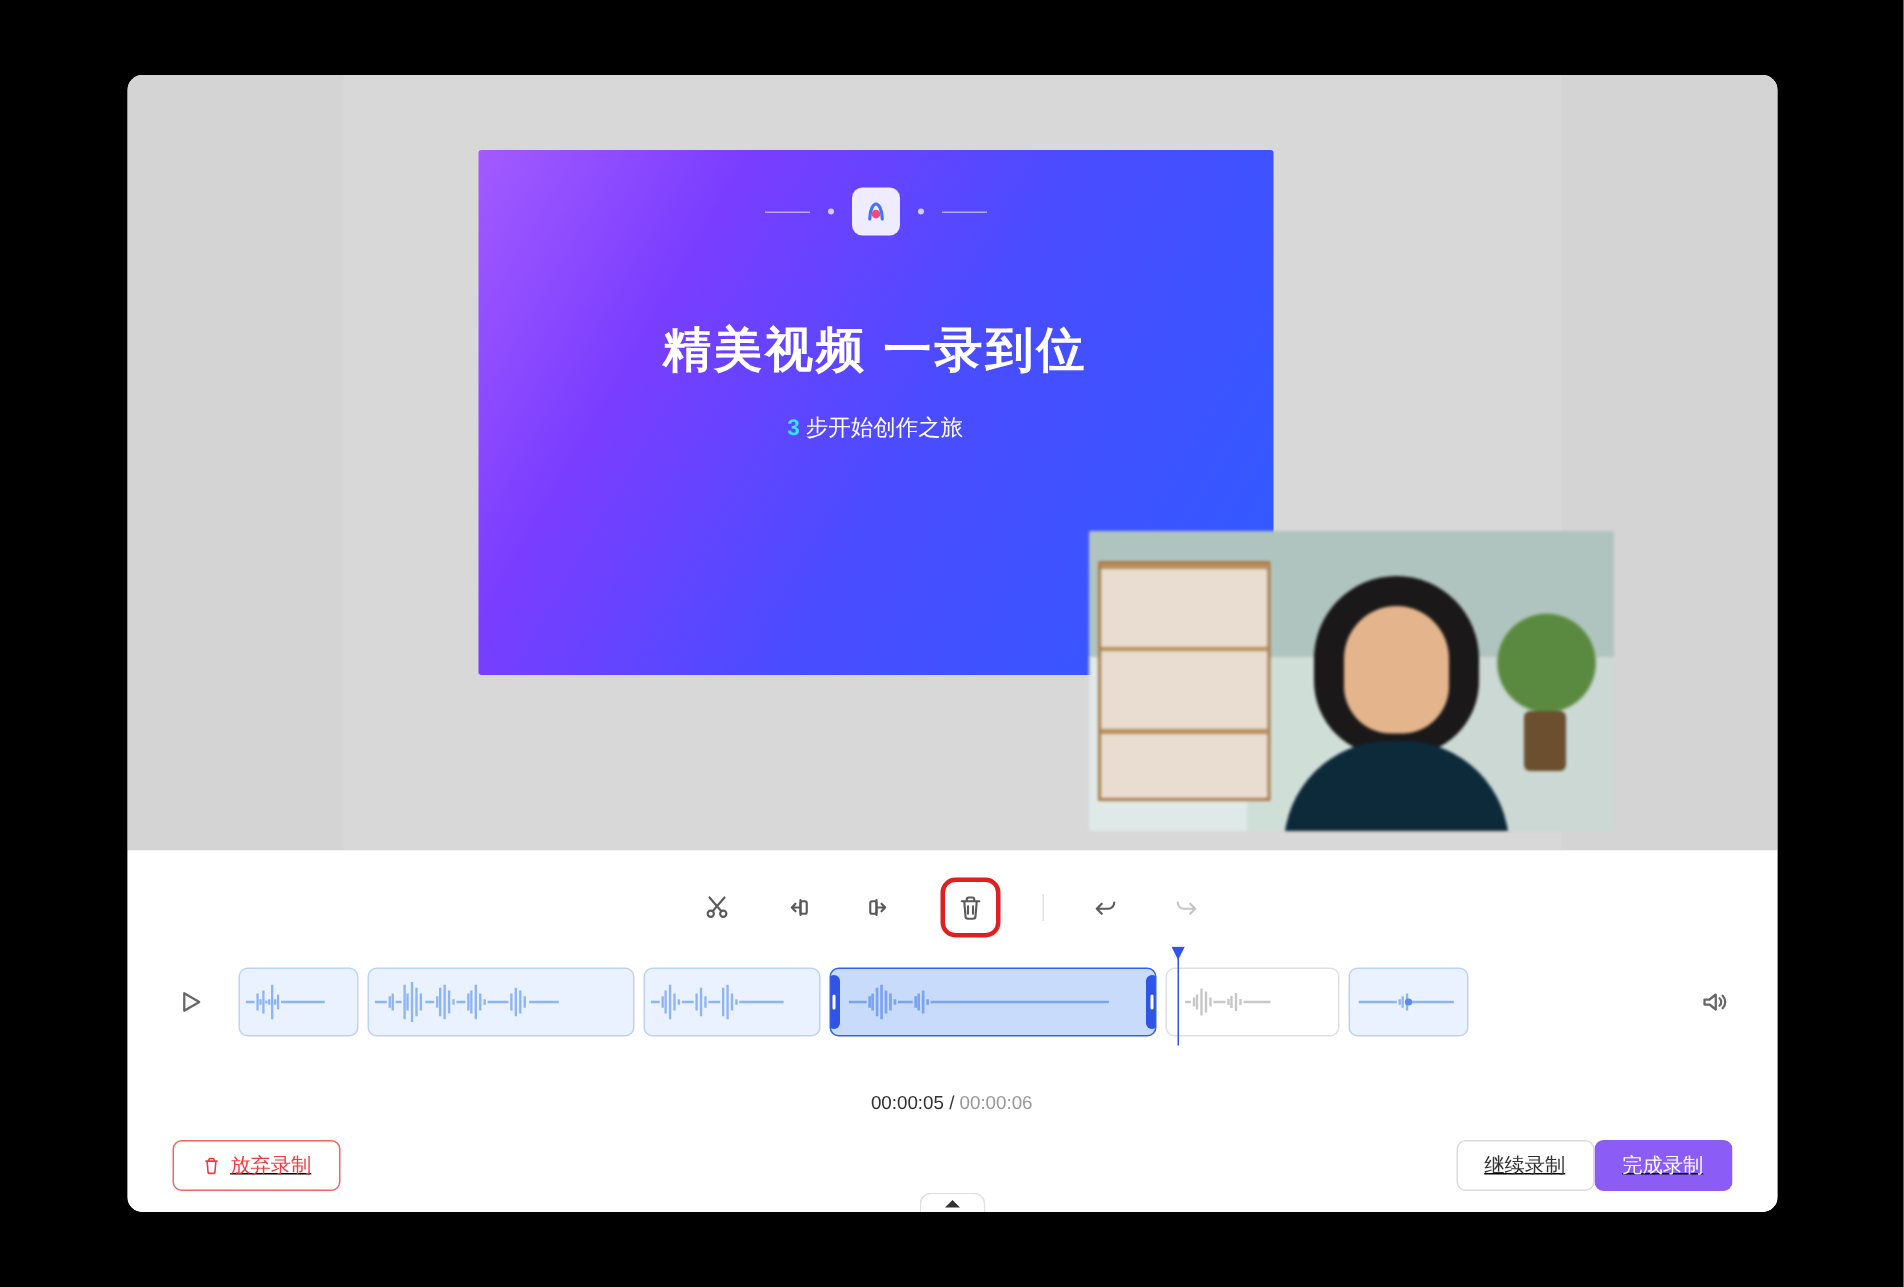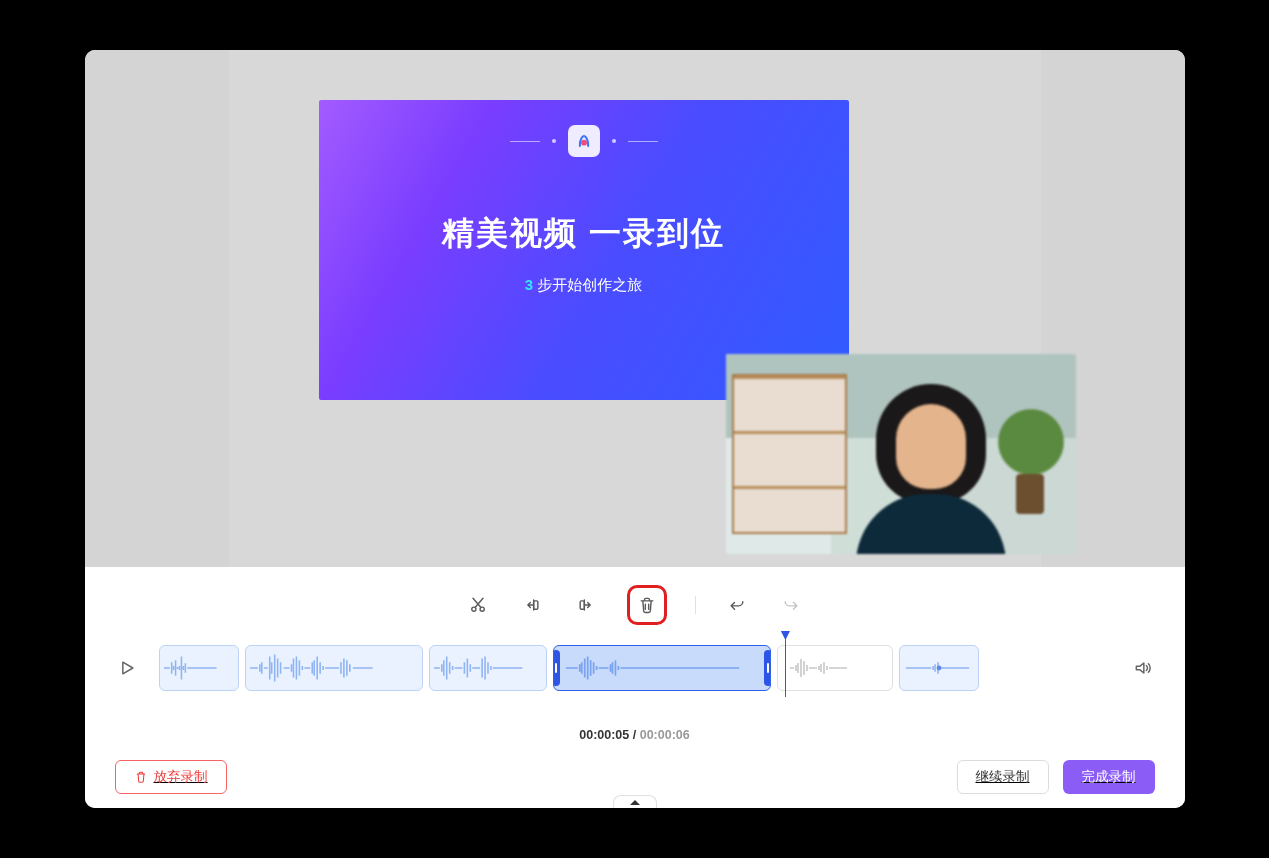--- a/index.html
+++ b/index.html
@@ -32,21 +32,21 @@
     position: relative;
     width: 812px;
     height: 100%;
     background: #d8d8d8;
   }
   .slide {
     position: absolute;
     left: 90px;
     top: 50px;
     width: 530px;
-    height: 300px;
+    height: 350px;
     background: linear-gradient(120deg, #a35bff 0%, #7a3dff 25%, #4a4cff 55%, #2f5bff 100%);
     border-radius: 2px;
     color: #fff;
     text-align: center;
     padding-top: 25px;
   }
   .slide .logo-row {
     display: flex; align-items: center; justify-content: center; gap: 12px;
     opacity: .9;
   }
@@ -167,39 +167,39 @@
   .gap-clip .grey-wave { position:absolute; inset:0; display:flex; align-items:center; justify-content:flex-start; padding-left:8px;}
   .playhead {
     position: absolute; top: -12px; bottom: -6px; width: 1px; background: #2f55e6; left: 65.8%; z-index:5;
   }
   .playhead::before {
     content:""; position:absolute; top:-2px; left:-4px; width:9px; height:9px;
     background:#2f55e6; clip-path: polygon(0 0,100% 0,50% 100%);
   }
 
   .time {
-    text-align: center; margin-top: 37px; font-size: 12.5px; color: #333; font-weight: bold;
+    text-align: center; margin-top: 37px; font-size: 12.5px; color: #333;
   }
   .time .total { color: #999; }
 
   .footer {
     display: flex; align-items: center; justify-content: space-between;
     margin-top: 18px;
     text-decoration: underline;
   }
   .btn {
     height: 34px; padding: 0 18px; border-radius: 6px; font-size: 13.5px;
     display: inline-flex; align-items: center; gap: 6px; cursor: pointer;
     border: 1px solid transparent;
   }
   .btn-danger { border-color: #f56363; color: #ee3b3b; background: #fff; }
   .btn-danger svg { width:14px; height:14px; stroke:currentColor; fill:none; stroke-width:1.8; }
   .btn-secondary { border-color: #dcdcdc; color: #333; background:#fff; }
   .btn-primary { background: #8b5cf6; color: #fff; }
-  .footer .right { display:flex; gap: 14px; }
+  .footer .right { display:flex; }
 
   .drag-handle {
     position: absolute; left: 50%; bottom: -1px; transform: translateX(-50%);
     width: 44px; height: 14px; background: #fff; border: 1px solid #e0e0e0; border-bottom:none;
     border-radius: 8px 8px 0 0; display:flex;align-items:center;justify-content:center;
   }
   .drag-handle::after {
     content:""; width:0;height:0;border-left:5px solid transparent;border-right:5px solid transparent;border-bottom:5px solid #333;
   }
 </style>

